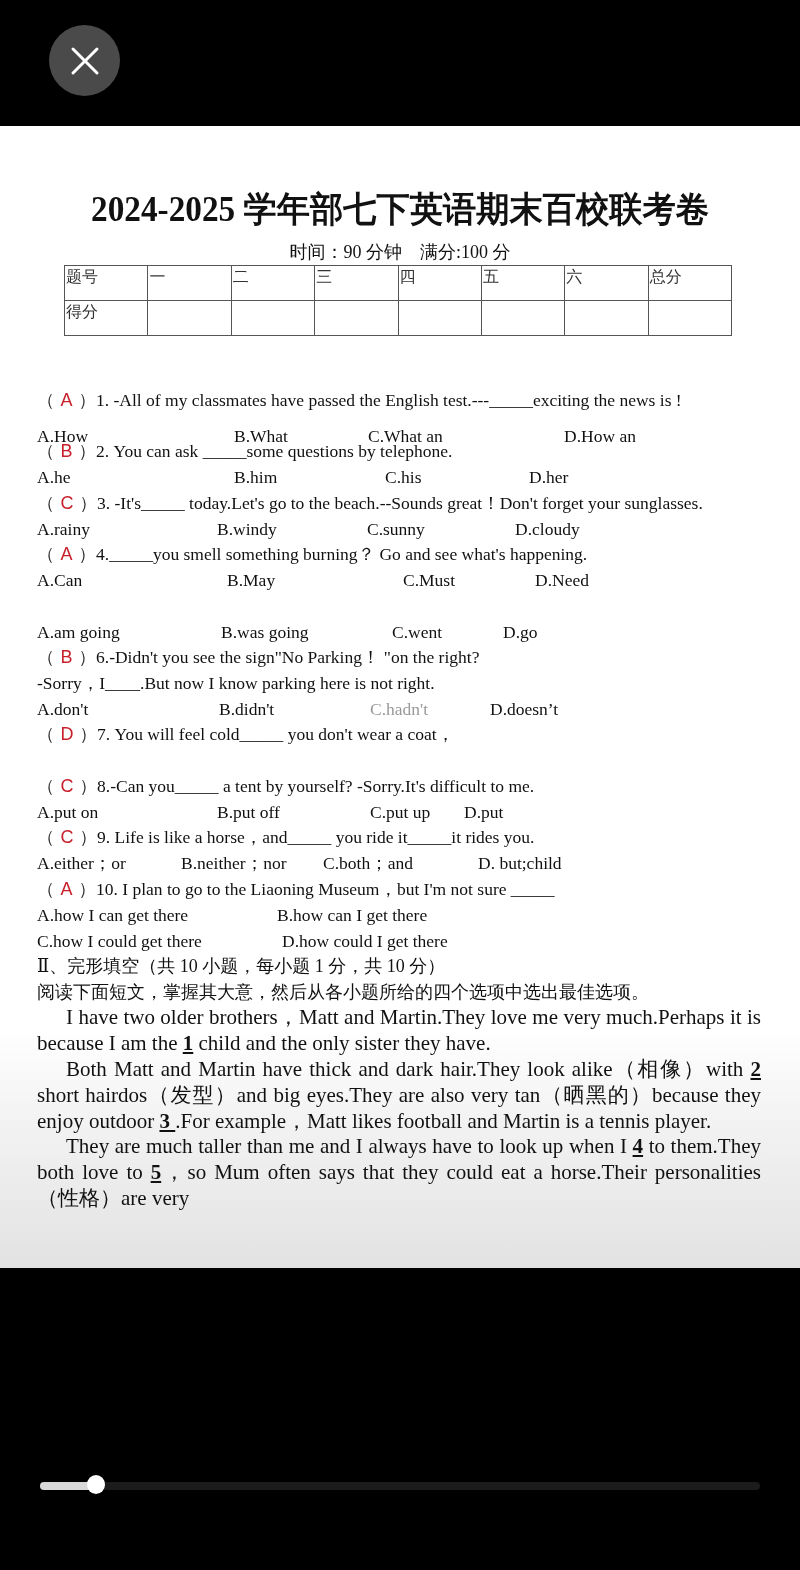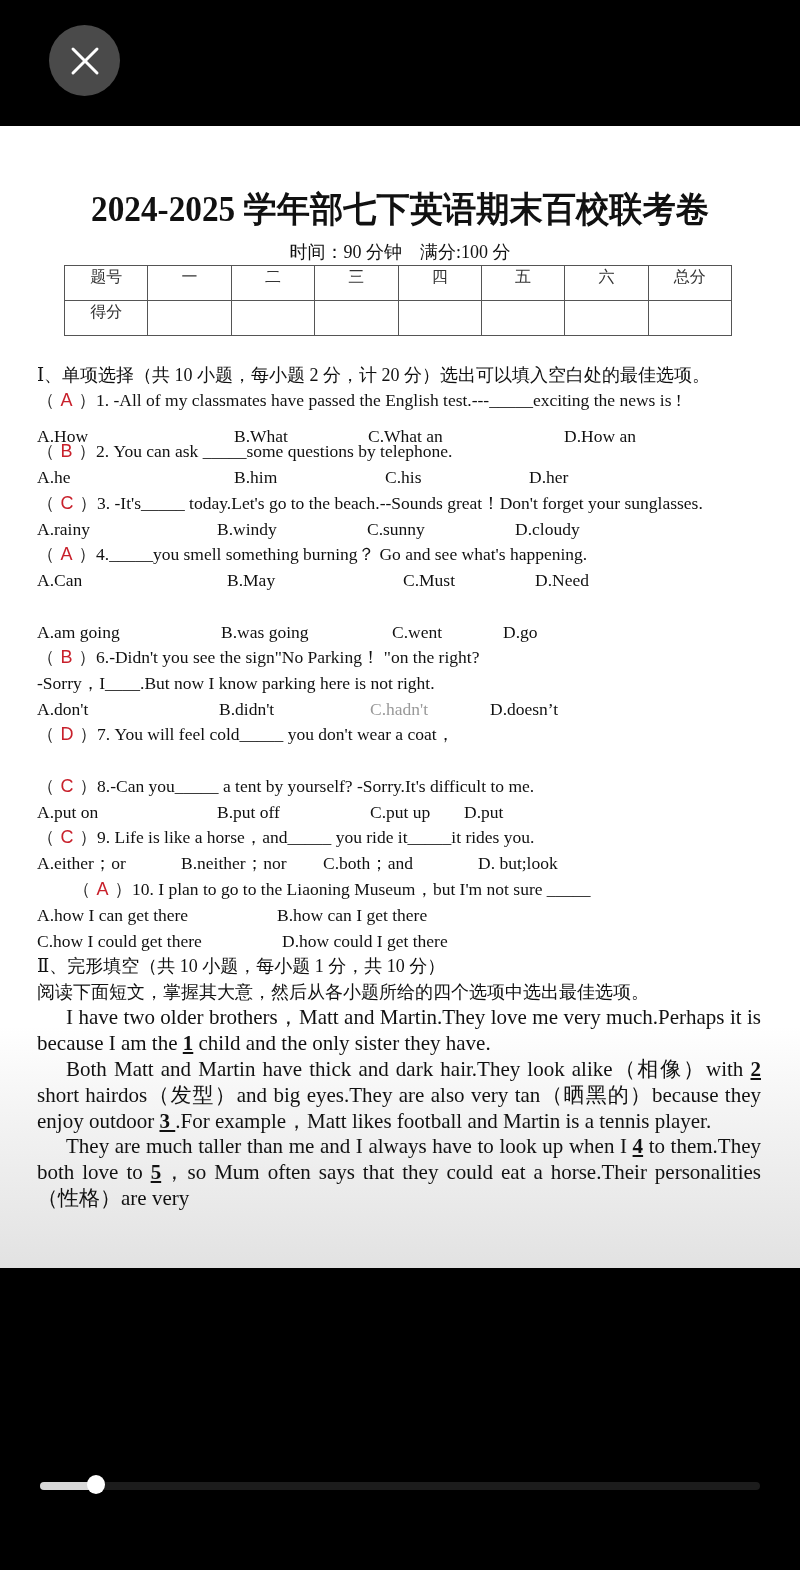--- a/index.html
+++ b/index.html
@@ -7,21 +7,21 @@
          font-family:"Liberation Serif", "DejaVu Serif", serif; color:#111; }
   .topbar { position:absolute; left:0; top:0; width:800px; height:126px; background:#000; }
   .close-btn { position:absolute; left:49px; top:25px; width:71px; height:71px; border-radius:50%;
                background:#4a4a4a; display:flex; align-items:center; justify-content:center; cursor:pointer; }
   .page { position:absolute; left:0; top:126px; width:800px; height:1142px;
           background:linear-gradient(to bottom, #fff 0px, #fff 900px, #f2f2f2 1000px, #e2e2e2 1142px); }
   .title { position:absolute; left:0; top:60px; width:800px; text-align:center; font-size:35px;
            font-weight:bold; font-family:"Liberation Serif","DejaVu Serif",serif; letter-spacing:0px; transform:scaleX(0.95); }
   .subtitle { position:absolute; left:0; top:114px; width:800px; text-align:center; font-size:18px; }
   table.score { position:absolute; left:64px; top:139px; width:668px; border-collapse:collapse; }
-  table.score td { border:1.5px solid #555; width:83px; height:32px; text-align:center; vertical-align:top;
+  table.score td { border:1.5px solid #555; width:83px; height:32px; text-align:left; vertical-align:top;
                    font-size:16px; padding-top:1px; color:#333; }
   .line { position:absolute; left:37px; font-size:17.5px; white-space:nowrap; line-height:22px; }
   .ans { color:#c8202b; font-family:"Liberation Sans","DejaVu Sans",sans-serif; font-size:18px; padding:0 6px; }
   .paren { color:#333; }
   .opt { position:absolute; white-space:nowrap; }
   .faded { color:#999; }
   .u { text-decoration:underline; font-weight:bold; }
   .section { font-size:18px; }
   .para { position:absolute; left:37px; width:724px; font-size:21px; line-height:25.8px; text-align:justify; }
   .indent { text-indent:29px; }
@@ -63,21 +63,20 @@
       <td></td>
       <td></td>
       <td></td>
       <td></td>
       <td></td>
       <td></td>
     </tr>
   </tbody>
     </table>
 
-  <div class="line section" style="top:238px;">Ⅰ、单项选择（共 10 小题，每小题 2 分，计 20 分）选出可以填入空白处的最佳选项。</div>
 
   <div class="line" style="top:263px;">
     <span class="paren">（</span><span class="ans">A</span><span class="paren">）</span><span>1. -All of my classmates have passed the English test.---_____exciting the news is !</span>
   </div>
   <div class="line" style="top:275px; width:724px; height:22px;margin-top:24px;">
     <span class="opt" style="left:0">A.How</span>
     <span class="opt" style="left:197px">B.What</span>
     <span class="opt" style="left:331px">C.What an</span>
     <span class="opt" style="left:527px">D.How an</span>
   </div>
@@ -144,24 +143,24 @@
     <span class="opt" style="left:427px">D.put</span>
   </div>
 
   <div class="line" style="top:700px;">
     <span class="paren">（</span><span class="ans">C</span><span class="paren">）</span><span>9. Life is like a horse，and_____  you ride it_____it rides you.</span>
   </div>
   <div class="line" style="top:726px; width:724px; height:22px;">
     <span class="opt" style="left:0">A.either；or</span>
     <span class="opt" style="left:144px">B.neither；nor</span>
     <span class="opt" style="left:286px">C.both；and</span>
-    <span class="opt" style="left:441px">D. but;look</span>
+    <span class="opt" style="left:441px">D. but;child</span>
   </div>
 
-  <div class="line" style="top:752px;margin-left:36px;">
+  <div class="line" style="top:752px;">
     <span class="paren">（</span><span class="ans">A</span><span class="paren">）</span><span>10. I plan to go to the Liaoning Museum，but I'm not sure  _____</span>
   </div>
   <div class="line" style="top:804px; width:724px; height:22px;">
     <span class="opt" style="left:0">C.how I could get there</span>
     <span class="opt" style="left:245px">D.how could I get there</span>
   </div>
   <div class="line" style="top:778px; width:724px; height:22px;">
     <span class="opt" style="left:0">A.how I can get there</span>
     <span class="opt" style="left:240px">B.how can I get there</span>
   </div>

